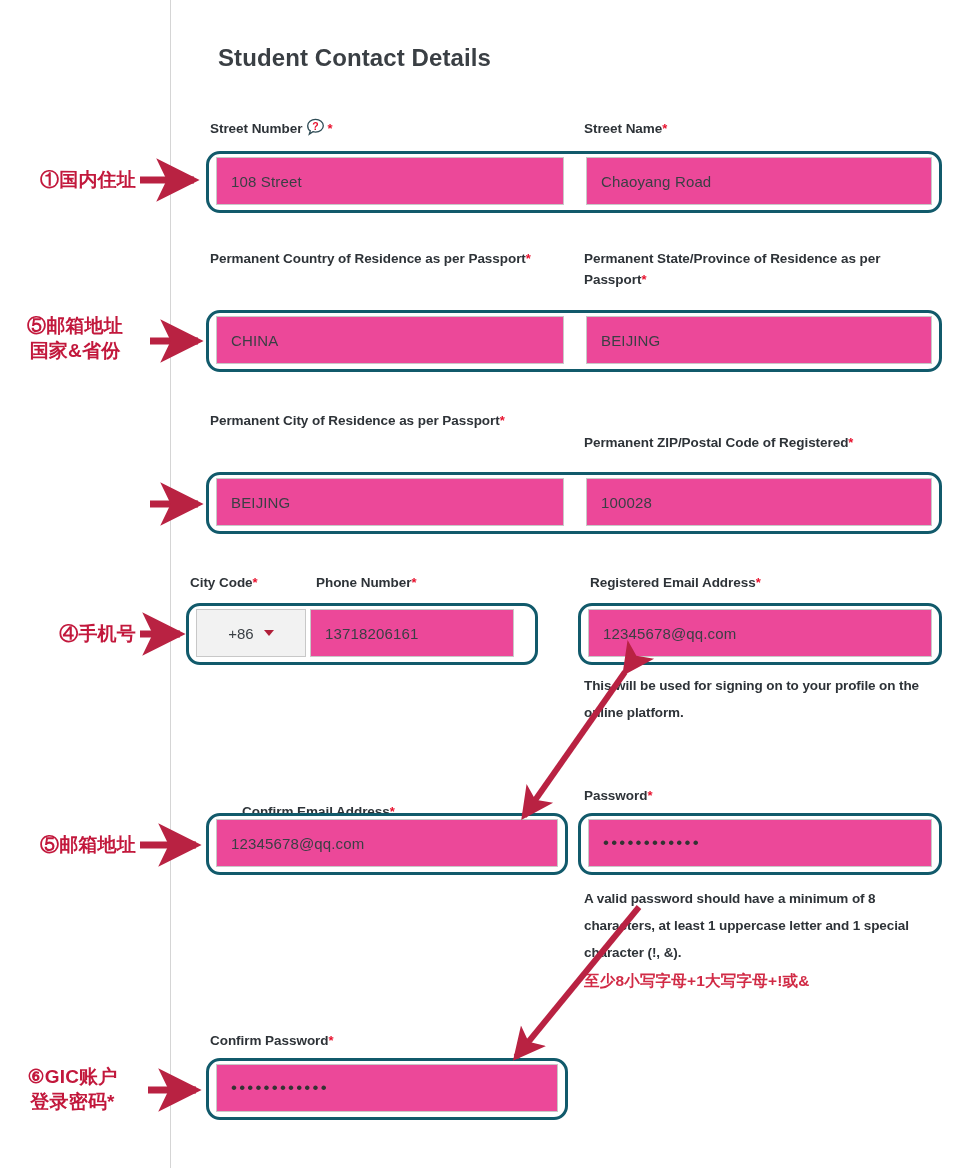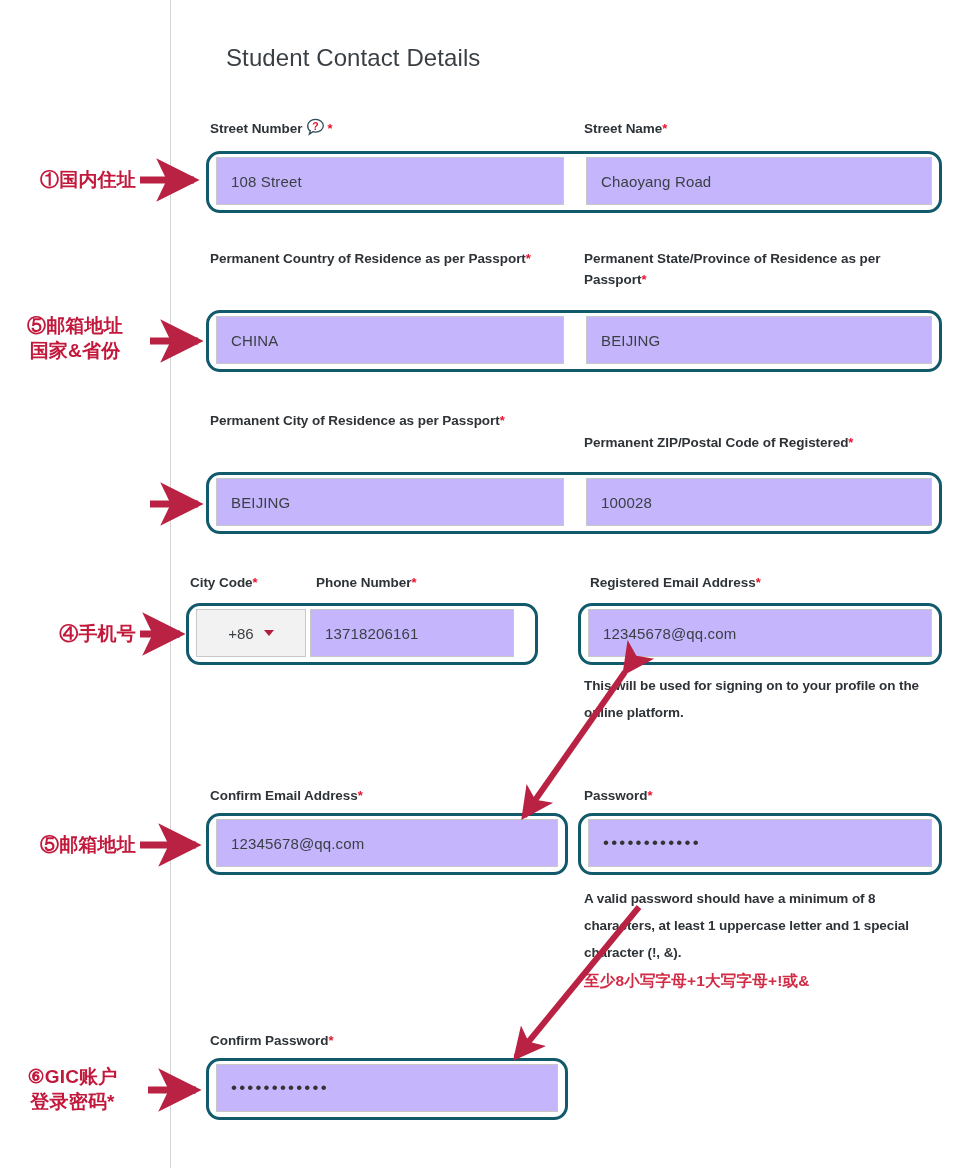--- a/index.html
+++ b/index.html
@@ -34,24 +34,24 @@
   
   #form-col {
     position: absolute;
     left: 210px;
     top: 0;
     width: 732px;
   }
 
   .page-title {
     font-size: 24px;
-    font-weight: 400;
+    font-weight: 700;
     color: #3a3f44;
     letter-spacing: .1px;
-    margin: 44px 0 0 16px;
+    margin: 44px 0 0 8px;
     line-height: 1.2;
   }
 
   
   .row {
     position: absolute;
     left: 210px;
     width: 732px;
   }
   .lbl {
@@ -77,21 +77,21 @@
     border-radius: 14px;
     box-sizing: border-box;
     background: transparent;
   }
 
   
   .inp {
     position: absolute;
     box-sizing: border-box;
     border: 1px solid #c8c8c8;
-    background: #c4b5fd;
+    background: #ec4899;
     height: 48px;
     display: flex;
     align-items: center;
     padding: 0 14px;
     font-size: 15px;
     font-weight: 400;
     color: #3a3f44;
     font-family: "Liberation Sans", sans-serif;
     letter-spacing: .15px;
   }
@@ -237,21 +237,21 @@
     </div>
     <div class="inp" style="left:100px; top:37px; width:204px;">13718206161</div>
 
     <div class="hl" style="left:368px; top:31px; width:364px; height:62px;"></div>
     <div class="inp" style="left:378px; top:37px; width:344px;">12345678@qq.com</div>
 
     <div class="hint" style="left:374px; top:100px;">This will be used for signing on to your profile on the online platform.</div>
   </div>
 
   <div class="row" style="top:785px;">
-    <div class="lbl lbl-left" style="top:0;">
+    <div class="lbl lbl-left" style="top:16px;margin-left:32px;">
       <span>Confirm Email Address</span><span class="req">*</span>
     </div>
     <div class="lbl lbl-right" style="top:0;">
       <span>Password</span><span class="req">*</span>
     </div>
 
     <div class="hl" style="left:-4px; top:28px; width:362px; height:62px;"></div>
     <div class="inp" style="left:6px; top:34px; width:342px;">12345678@qq.com</div>
 
     <div class="hl" style="left:368px; top:28px; width:364px; height:62px;"></div>

